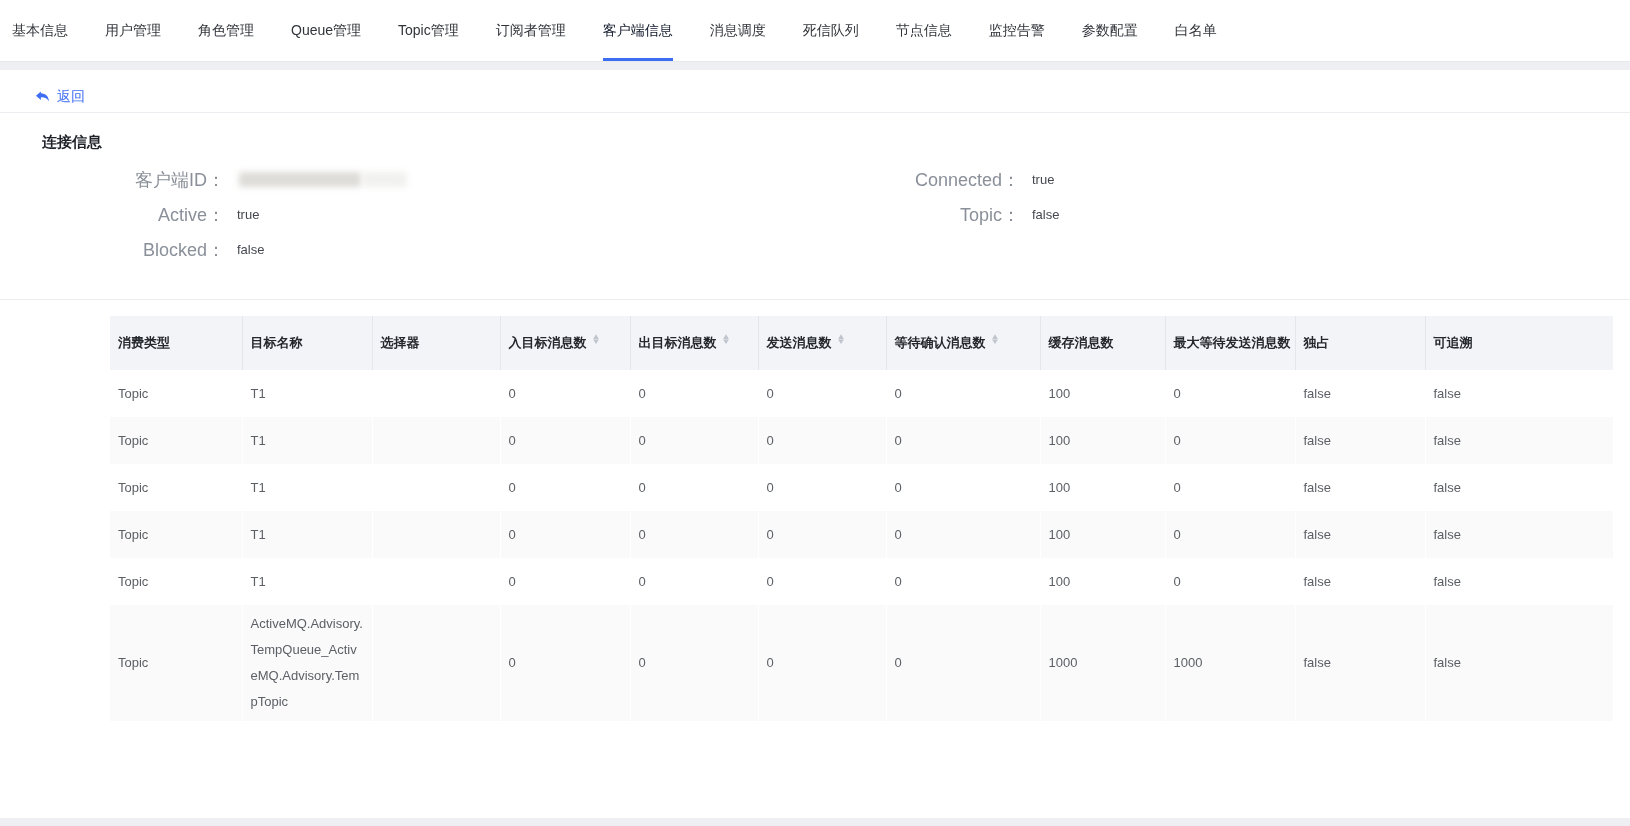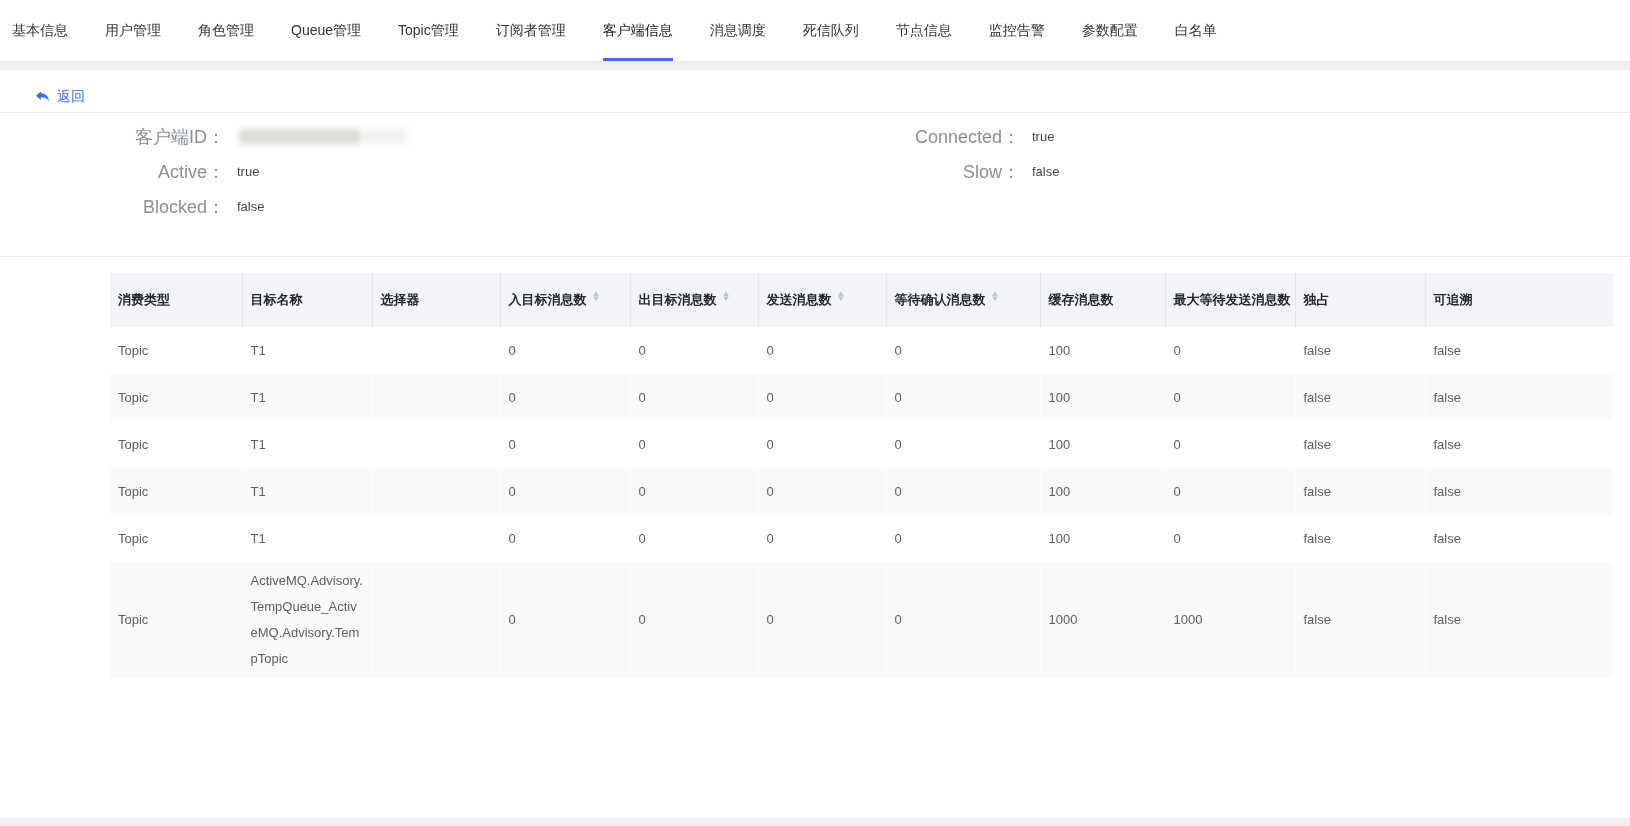--- a/index.html
+++ b/index.html
@@ -171,20 +171,21 @@
 
   <div class="back-row">
     <span class="back-icon">
       <svg viewBox="0 0 24 24">
           <path d="M10.5 4.5 4 10.3l6.5 5.8v-3.9c5.4-.2 8.6 1.6 10.7 5.3-.3-6.6-4.4-10.3-10.7-10.6V4.5z"></path>
         </svg>
     </span>
     <a class="back-link">返回</a>
   </div>
 
+  <div class="section-title">连接信息</div>
 
   <div class="conn-grid">
     <div class="conn-col left">
         <div class="field-row">
           <span class="field-label">客户端ID：</span>
           <span class="field-value">
             <span></span>
             <span class="redact long"></span>
             <span class="redact tail"></span>
           </span>
@@ -203,21 +204,21 @@
         </div>
       </div>
     <div class="conn-col right">
         <div class="field-row">
           <span class="field-label">Connected：</span>
           <span class="field-value">
             <span>true</span>
           </span>
         </div>
         <div class="field-row">
-          <span class="field-label">Slow：</span>
+          <span class="field-label">Topic：</span>
           <span class="field-value">
             <span>false</span>
           </span>
         </div>
       </div>
   </div>
 
   <div class="divider"></div>
 
 

